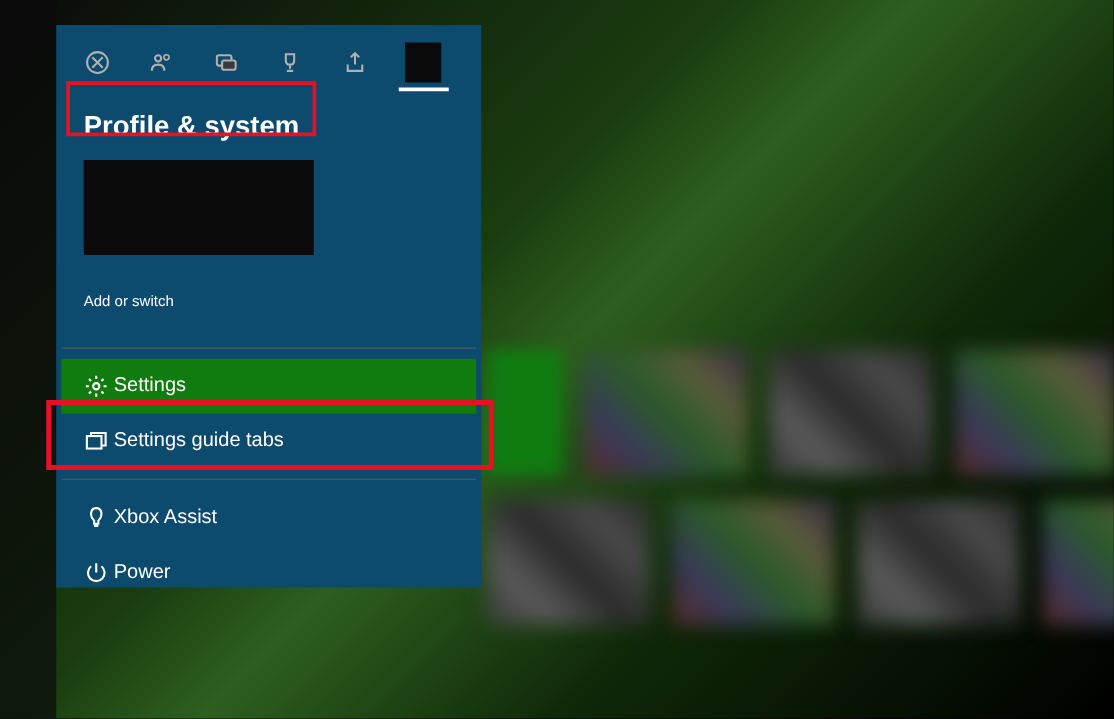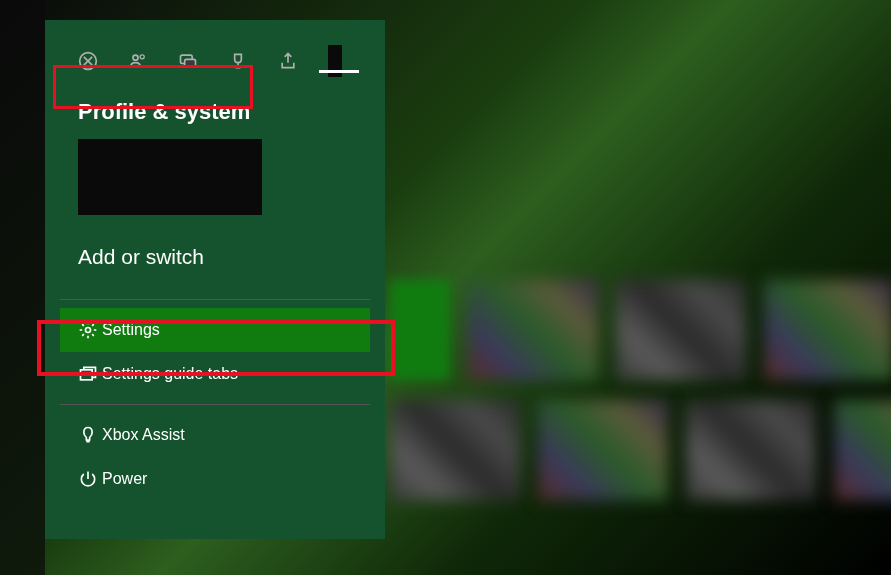--- a/index.html
+++ b/index.html
@@ -54,23 +54,23 @@
       top: 0;
       width: 45px;
       height: 575px;
       background: rgba(10,10,10,0.7);
     }
     .sidebar {
       position: absolute;
       left: 45px;
       top: 20px;
       width: 340px;
-      height: 519px;
-      background: #14532d;
-      padding: 15px;
+      height: 450px;
+      background: #0c4a6e;
+      padding: 4px;
     }
     .tab-row {
       display: flex;
       align-items: center;
       padding: 10px 18px 0 18px;
       gap: 30px;
     }
     .tab-icon {
       width: 24px;
       height: 24px;
@@ -105,21 +105,21 @@
       margin: 0 18px 20px 18px;
       width: 184px;
       height: 76px;
       background: #0a0a0a;
     }
     .menu {
       padding: 0 18px;
     }
     .menu-item {
       color: #fff;
-      font-size: 21px;
+      font-size: 12px;
       padding: 10px 0;
       cursor: pointer;
     }
     .menu-section {
       margin-top: 20px;
       border-top: 1px solid #555;
       padding-top: 8px;
     }
     .menu-section-b {
       margin-top: 8px;

